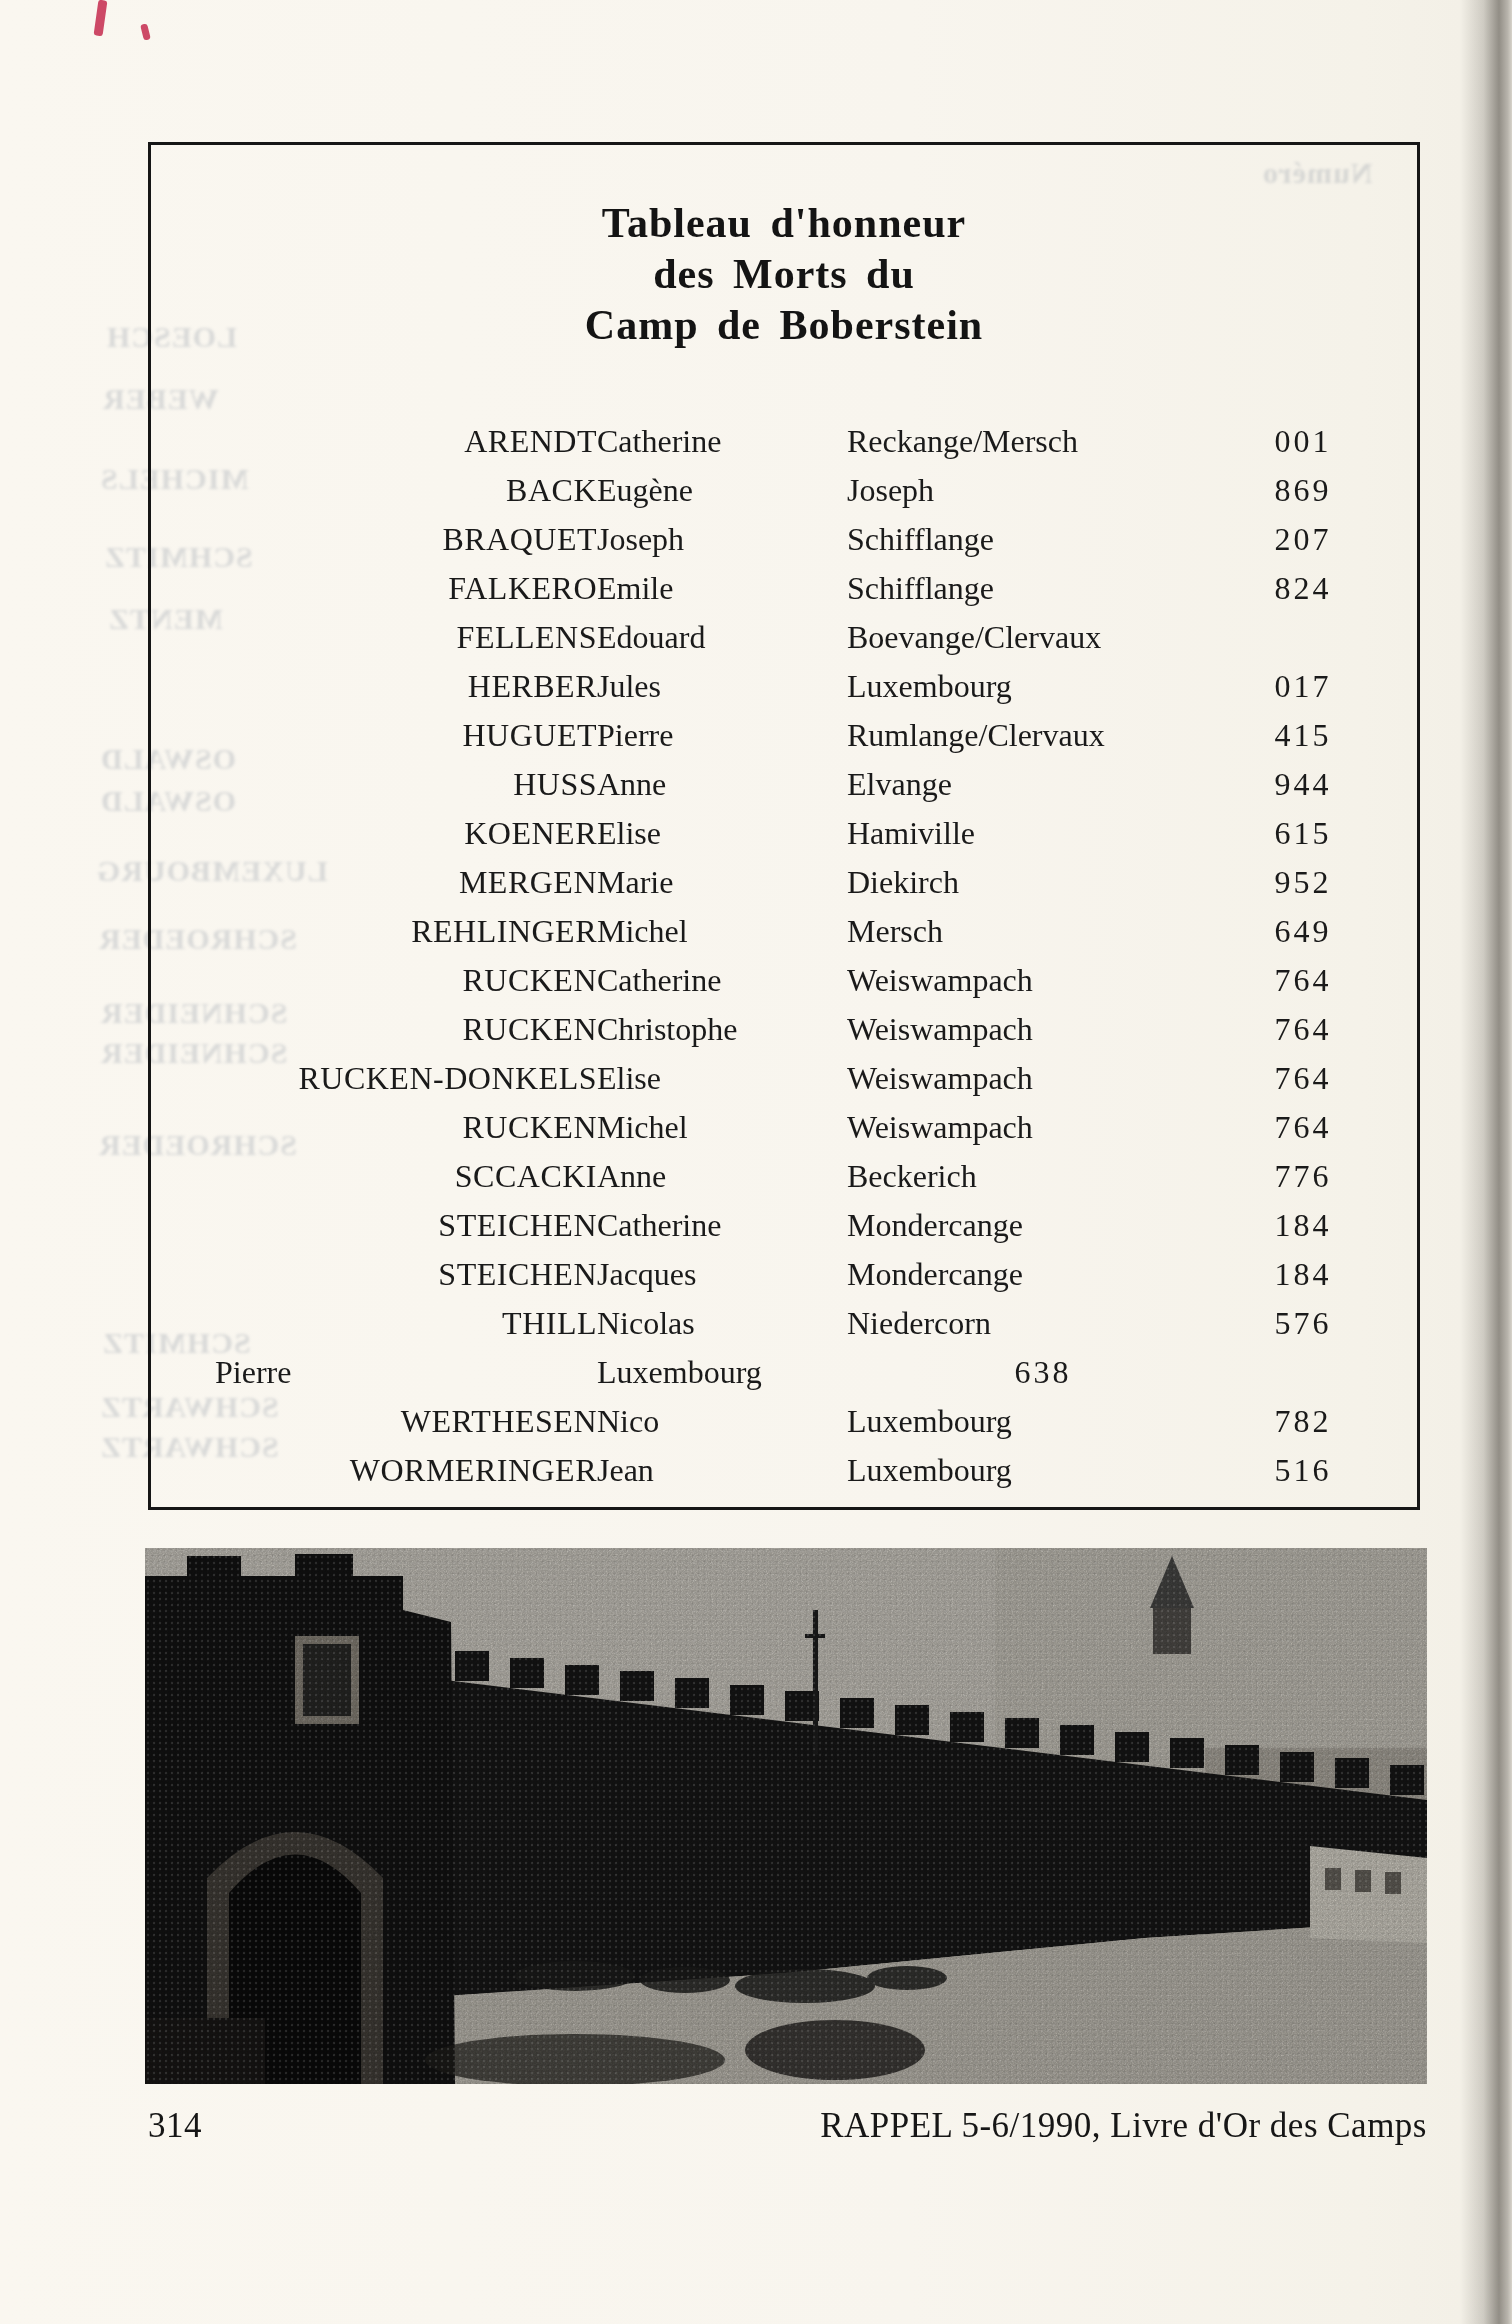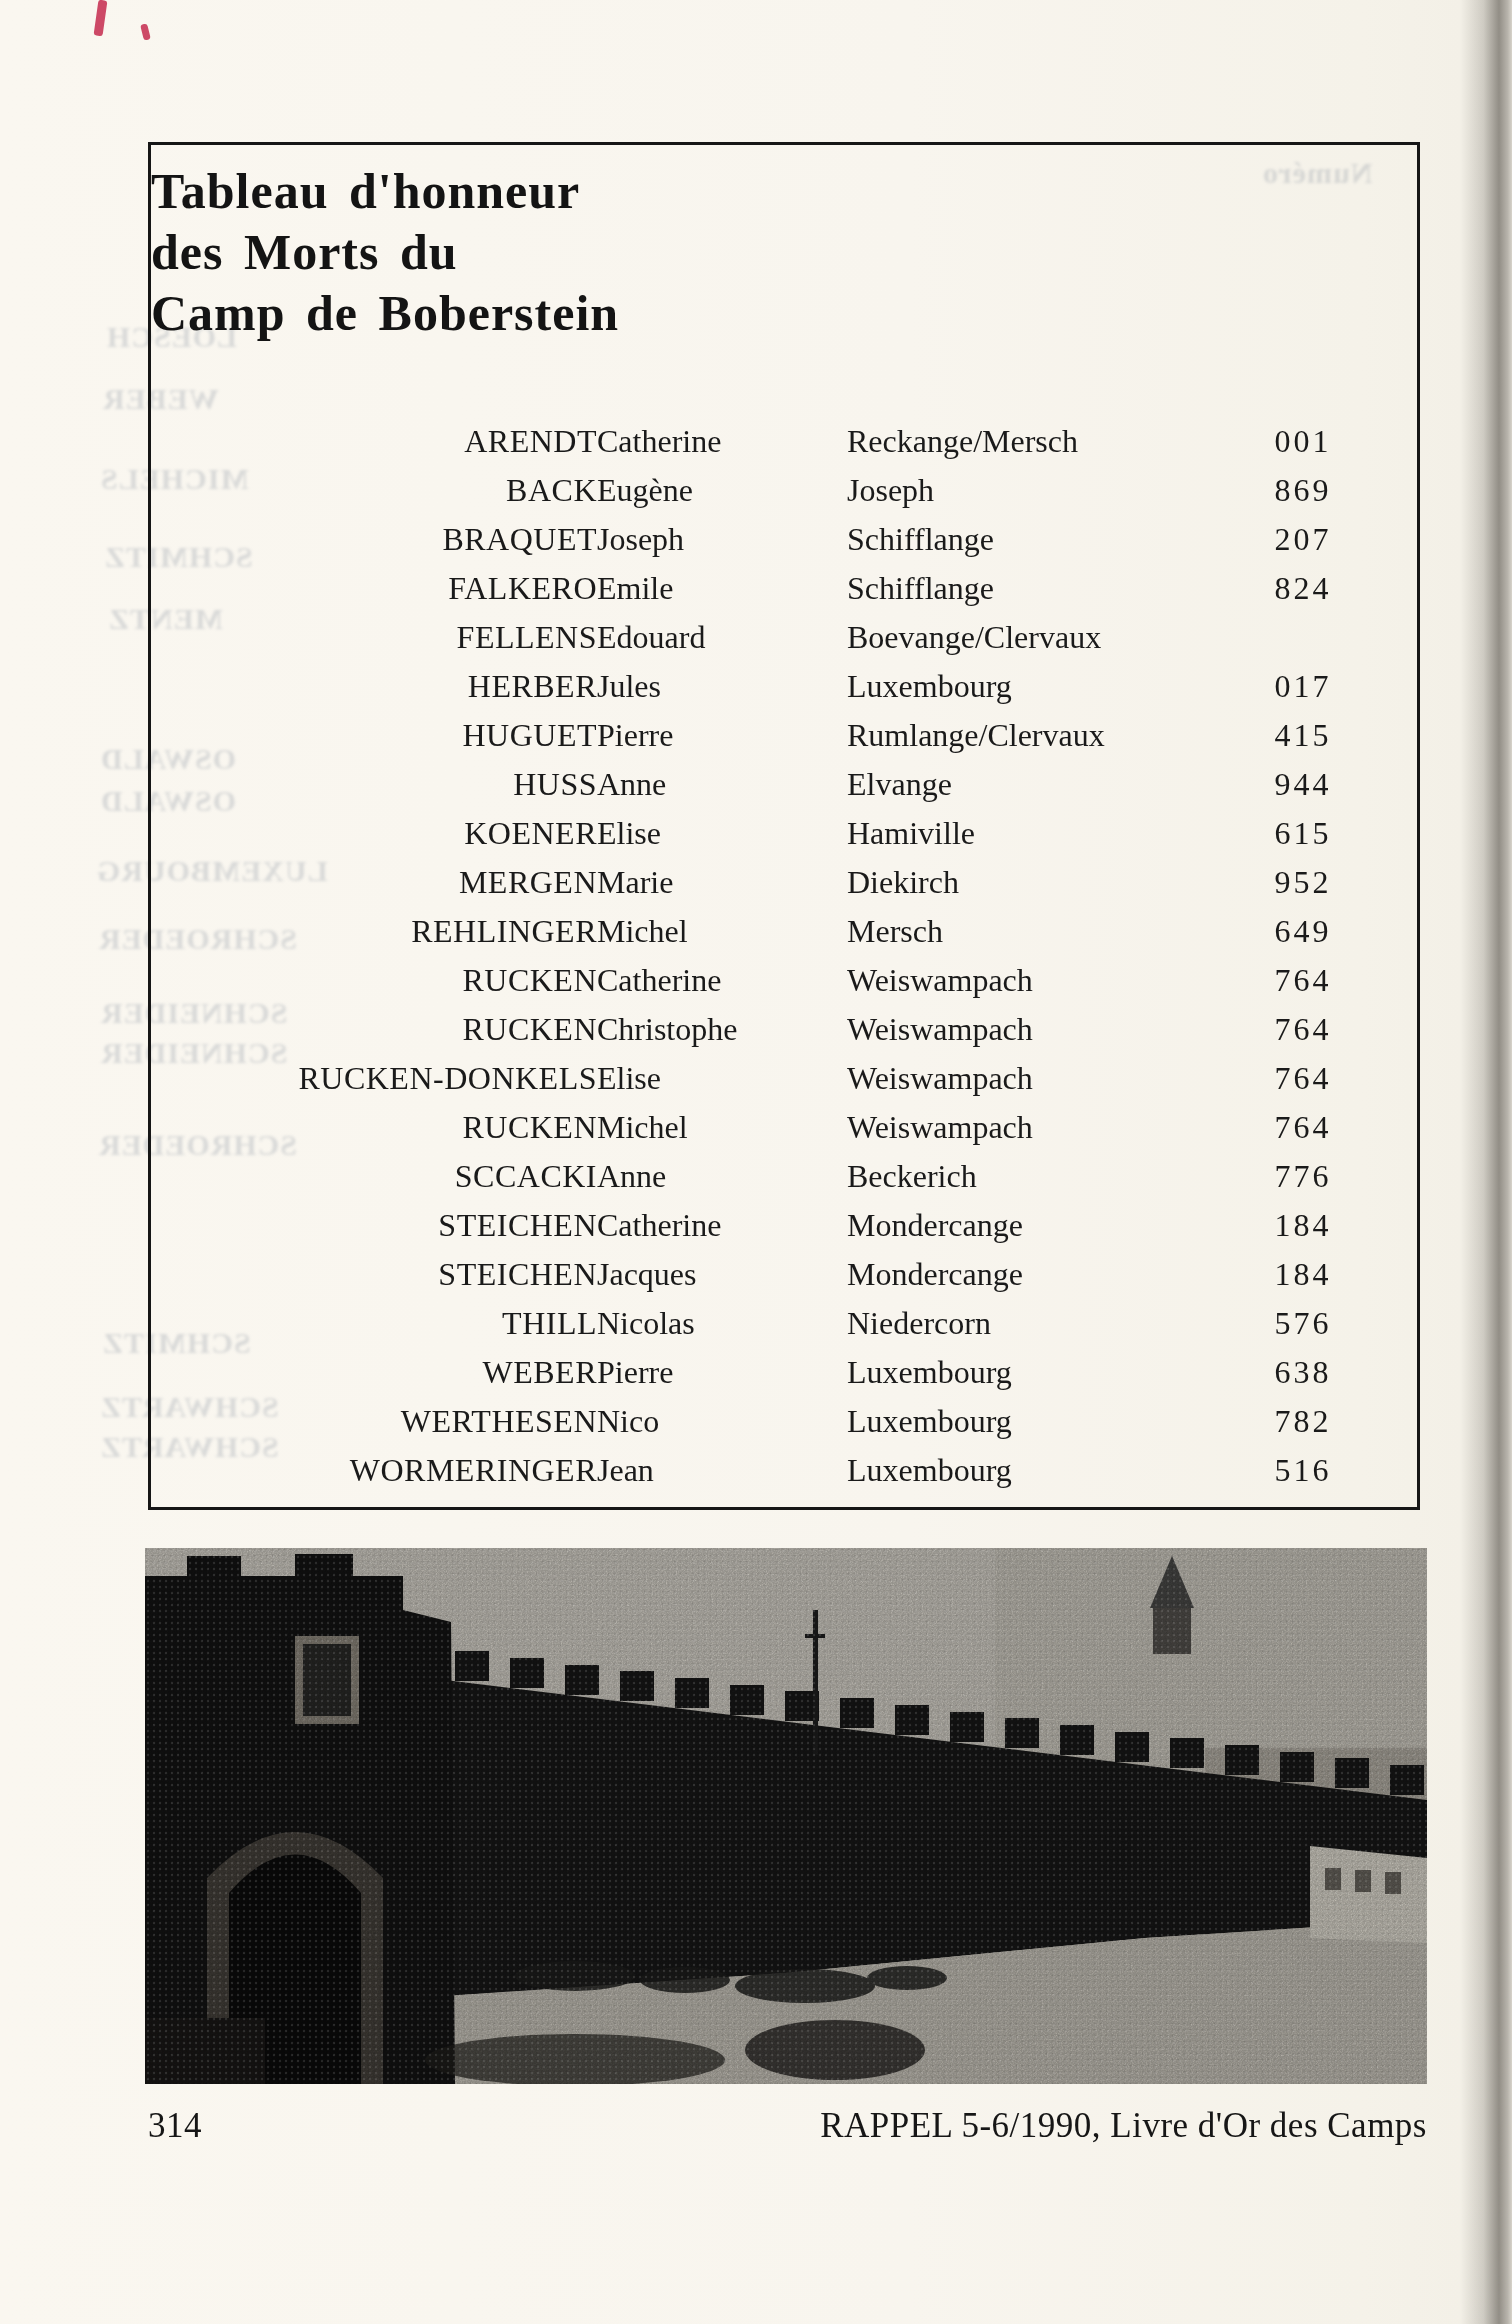--- a/index.html
+++ b/index.html
@@ -22,22 +22,22 @@
   
   .mark { position:absolute; background:#c42a4e; border-radius:3px; opacity:.85; z-index:2; }
   .mark-a { left:96px; top:0px; width:9px; height:36px; transform:rotate(8deg); }
   .mark-b { left:142px; top:24px; width:7px; height:16px; transform:rotate(-14deg); }
 
   .honor-box {
     position:absolute; left:148px; top:142px; width:1272px; height:1368px;
     border:3px solid #161616; box-sizing:border-box; z-index:1;
   }
   .title {
-    margin-top:16px; text-align:left;
-    font-size:50px; font-weight:700; line-height:1.22;
+    margin-top:53px; text-align:center;
+    font-size:42px; font-weight:700; line-height:1.22;
     letter-spacing:1px; word-spacing:7px; color:#141414;
   }
   .table { position:absolute; left:64px; top:272px; right:34px; }
   .row {
     display:grid; grid-template-columns: 382px 250px 392px 128px;
     height:49px; align-items:center; font-size:32px; color:#1a1a1a;
   }
   .c-name { letter-spacing:0.5px;text-align:right; }
   .c-num  { text-align:center; letter-spacing:3px; }
 
@@ -221,21 +221,20 @@
   </div>
 
   <div class="row">
     <span class="c-name">THILL</span>
     <span class="c-first">Nicolas</span>
     <span class="c-place">Niedercorn</span>
     <span class="c-num">576</span>
   </div>
 
   <div class="row">
-    <span class="c-name">WEBER</span>
     <span class="c-first">Pierre</span>
     <span class="c-place">Luxembourg</span>
     <span class="c-num">638</span>
   </div>
 
   <div class="row">
     <span class="c-name">WERTHESEN</span>
     <span class="c-first">Nico</span>
     <span class="c-place">Luxembourg</span>
     <span class="c-num">782</span>

